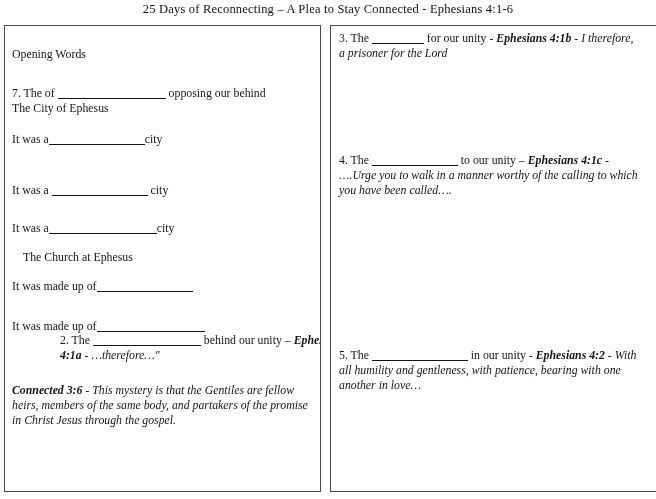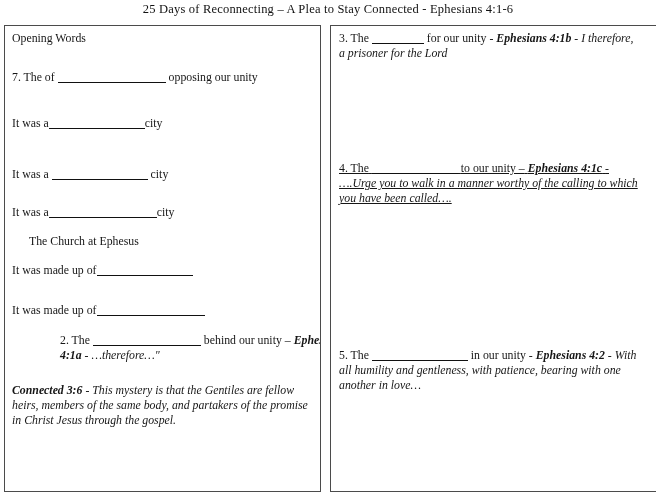--- a/index.html
+++ b/index.html
@@ -50,20 +50,21 @@
     top: 25px;
     width: 359px;
     height: 467px;
   }
   .ln {
     position: absolute;
     font-size: 11.8px;
     line-height: 15px;
     color: #161616;
     white-space: nowrap;
+    margin-top: 16px;
   }
   .blk {
     position: absolute;
     font-size: 11.8px;
     line-height: 15.2px;
     color: #161616;
   }
   .blank {
     display: inline-block;
     border-bottom: 1.4px solid #111111;
@@ -84,39 +85,40 @@
 
   <div class="doc-title">25 Days of  Reconnecting   – A Plea to Stay Connected - Ephesians  4:1-6</div>
 
   <div class="col col-left">
 
     <div class="ln" style="left:7px; top:5px;">Opening Words</div>
 
     <div class="ln" style="left:7px; top:44px;">
       <span>7. The of</span>
       <span class="blank b-lg"></span>
-      <span>opposing our unity</span>
+      <span>opposing our behind</span>
     </div>
 
+    <div class="ln" style="left:7px; top:59px;">The City of Ephesus</div>
 
     <div class="ln" style="left:7px; top:90px;">
       <span>It was a</span><span class="blank b-md"></span><span>city</span>
     </div>
 
     <div class="ln" style="left:7px; top:141px;">
       <span>It was a</span>
       <span class="blank b-md"></span>
       <span>city</span>
     </div>
 
     <div class="ln" style="left:7px; top:179px;">
       <span>It was a</span><span class="blank b-lg"></span><span>city</span>
     </div>
 
-    <div class="ln" style="left:24px; top:208px;text-align:right;">The Church at Ephesus</div>
+    <div class="ln" style="left:18px; top:208px;text-align:right;">The Church at Ephesus</div>
 
     <div class="ln" style="left:7px; top:237px;">
       <span>It was made up of</span><span class="blank b-md"></span>
     </div>
 
     <div class="ln" style="left:7px; top:277px;">
       <span>It was made up of</span><span class="blank b-lg"></span>
     </div>
 
     <div class="blk" style="left:7px; top:307px; width:302px;margin-left:48px;">
@@ -138,21 +140,21 @@
   <div class="col col-right">
 
     <div class="blk" style="left:8px; top:5px; width:303px;">
       <span>3. The</span>
       <span class="blank b-xs"></span>
       <span>for our unity  -</span>
       <span class="ref">Ephesians 4:1b</span>
       <span class="ital"> - I therefore, a prisoner for the Lord</span>
     </div>
 
-    <div class="blk" style="left:8px; top:135px; width:303px;text-decoration:underline;">
+    <div class="blk" style="left:8px; top:127px; width:303px;">
       <span>4. The</span>
       <span class="blank b-sm"></span>
       <span>to our unity  –</span>
       <span class="ref">Ephesians 4:1c</span>
       <span class="ital"> - ….Urge you to walk in a manner worthy of the calling to which you have been called….</span>
     </div>
 
     <div class="blk" style="left:8px; top:322px; width:303px;">
       <span>5. The</span>
       <span class="blank b-md"></span>

